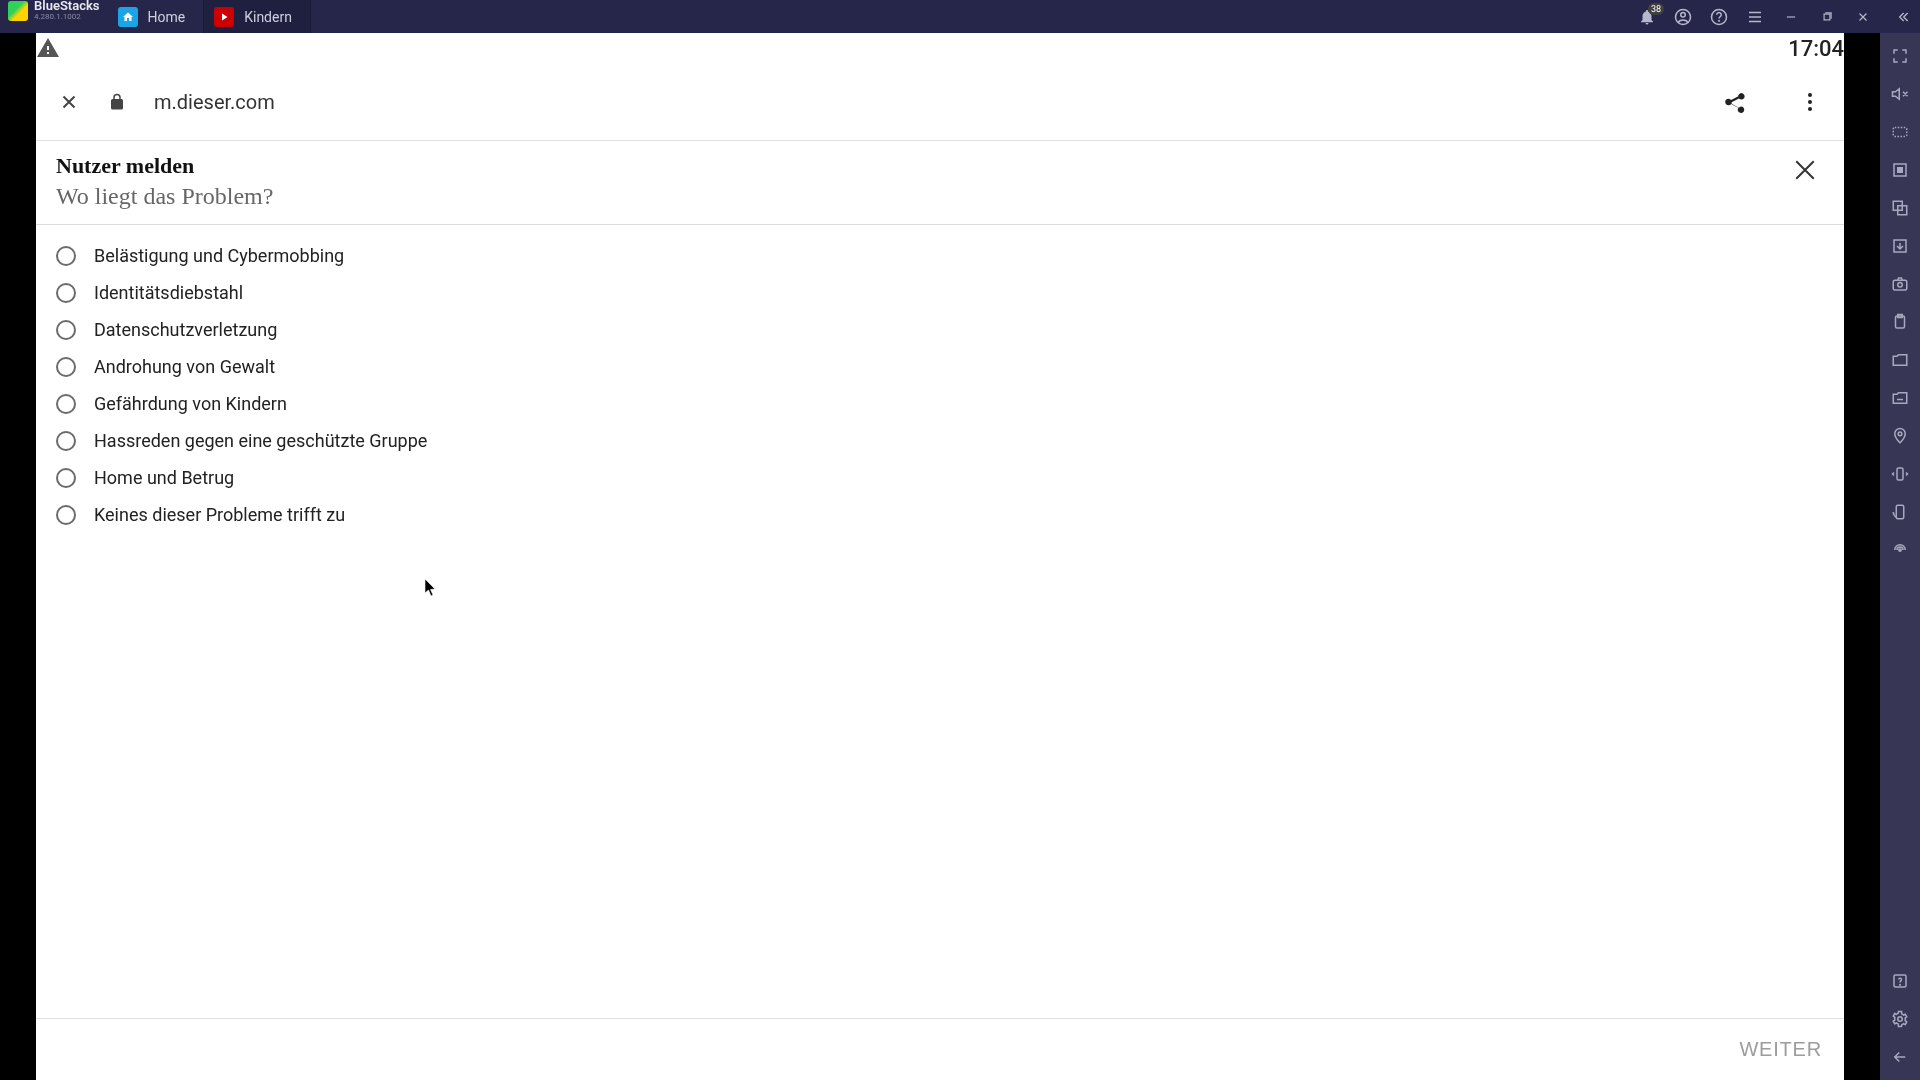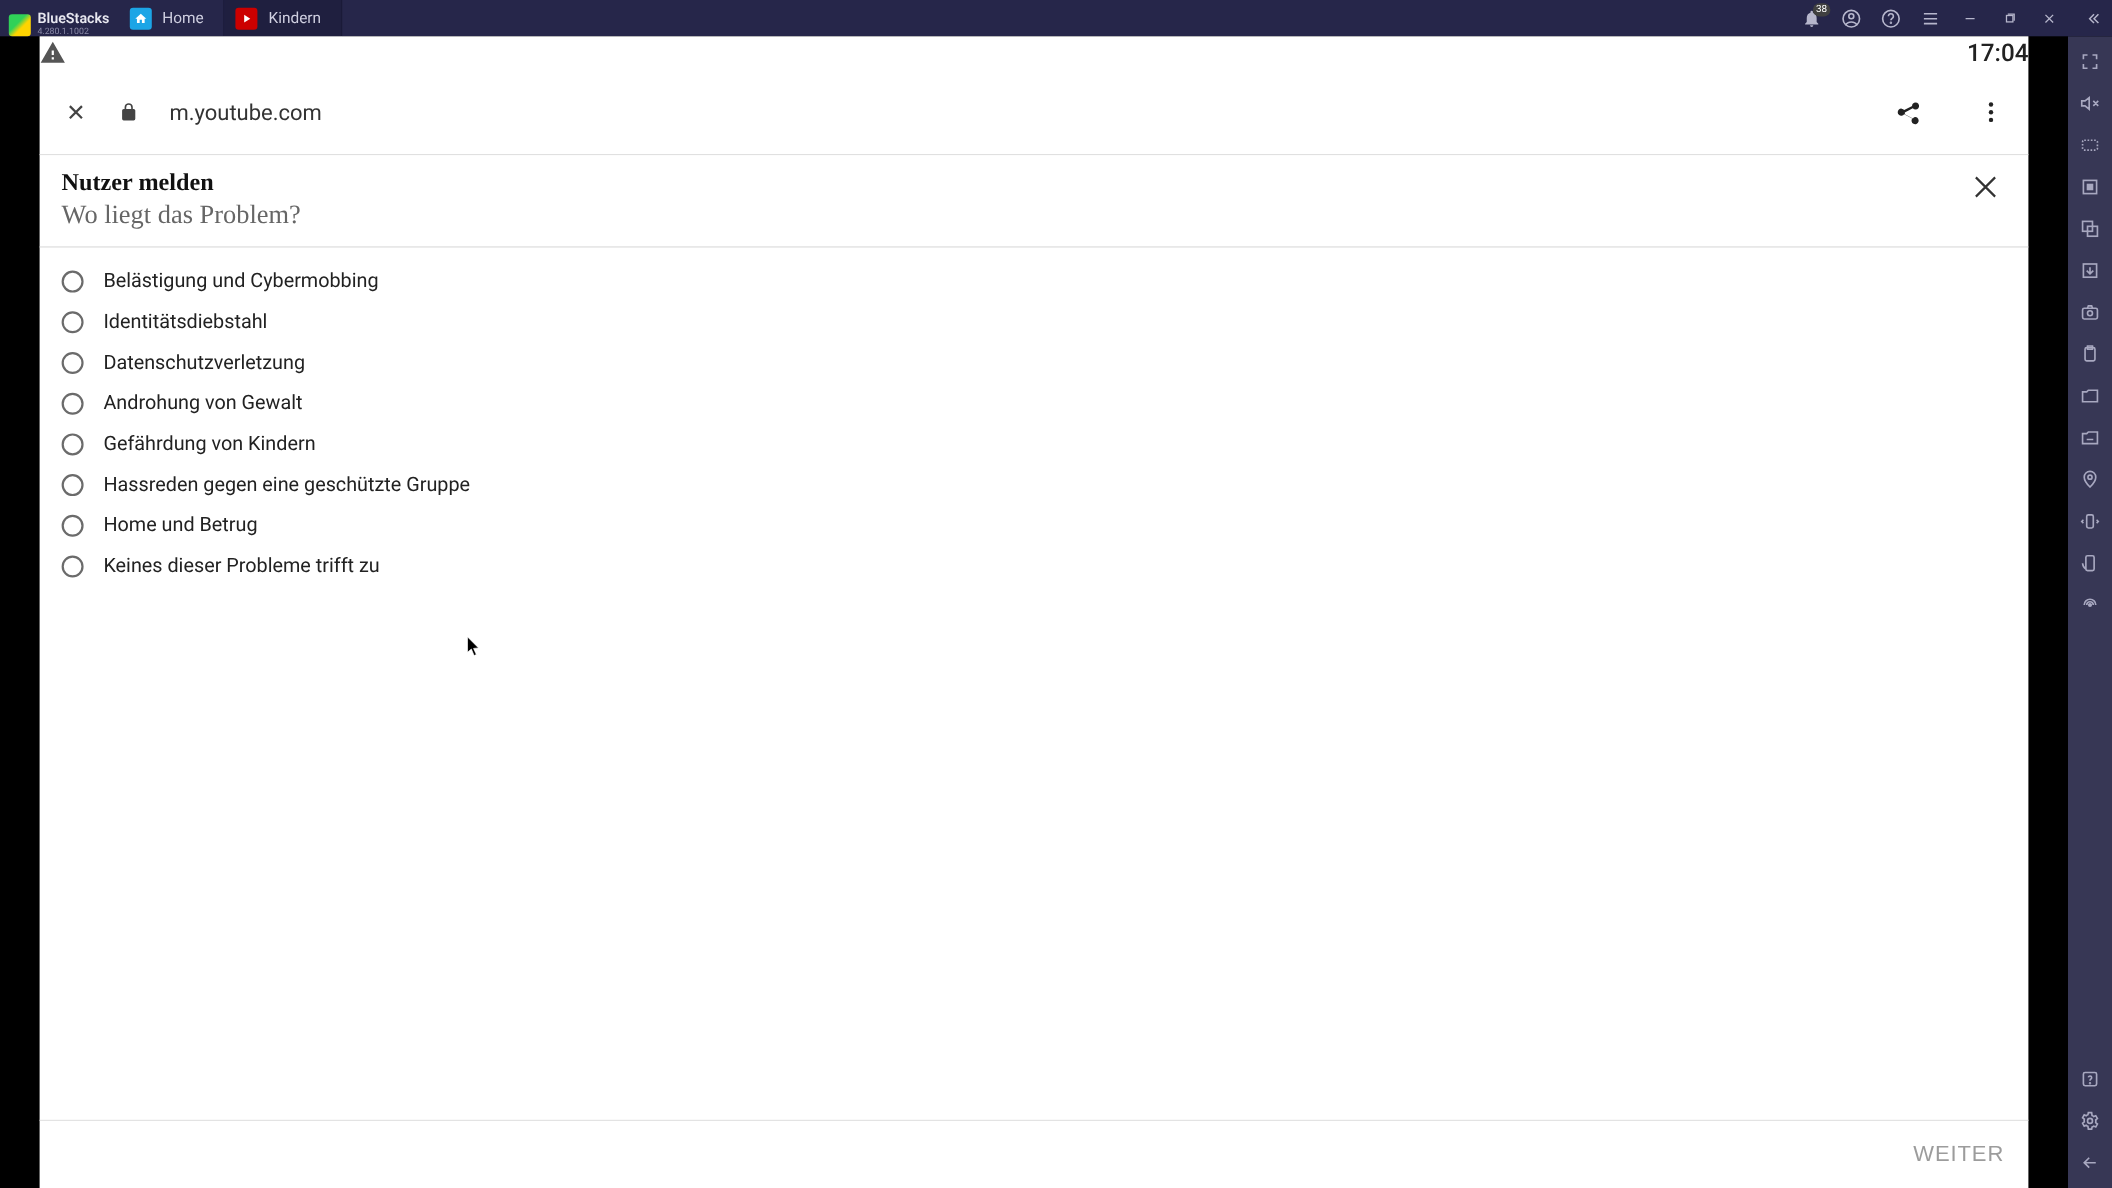--- a/index.html
+++ b/index.html
@@ -2,21 +2,21 @@
 <html><head>
 <meta charset="utf-8">
 <style>
   * { margin: 0; padding: 0; box-sizing: border-box; }
   html, body { width: 1920px; height: 1080px; overflow: hidden; font-family: Roboto, Arial, sans-serif; background: #000; }
 
   .bluestacks-titlebar {
     height: 33px;
     background: #26264a;
     display: flex;
-    align-items: flex-end;
+    align-items: flex-start;
     color: #c8c8d8;
     position: relative;
   }
   .bs-logo {
     display: flex;
     align-items: center;
     padding: 0 8px;
     gap: 6px;
   }
   .bs-logo-icon {
@@ -288,21 +288,21 @@
         <span class="bb-close">
           <svg width="22" height="22" viewBox="0 0 24 24" fill="none" stroke="#444" stroke-width="2.2">
               <path d="M6 6l12 12M18 6L6 18"></path>
             </svg>
         </span>
         <span class="bb-lock">
           <svg width="18" height="18" viewBox="0 0 24 24" fill="#444">
               <path d="M18 8h-1V6a5 5 0 0 0-10 0v2H6a2 2 0 0 0-2 2v10a2 2 0 0 0 2 2h12a2 2 0 0 0 2-2V10a2 2 0 0 0-2-2zM9 6a3 3 0 1 1 6 0v2H9V6z"></path>
             </svg>
         </span>
-        <span class="bb-url">m.youtube.com</span>
+        <span class="bb-url">m.dieser.com</span>
         <span class="bb-share">
           <svg width="26" height="26" viewBox="0 0 24 24" fill="#222">
               <path d="M18 16.08a3 3 0 0 0-2.38 1.17L8.91 13.7a3.08 3.08 0 0 0 0-1.4l6.71-3.55A3 3 0 1 0 15 6a3 3 0 0 0 .09.7L8.38 10.25a3 3 0 1 0 0 3.5l6.71 3.55A3 3 0 1 0 18 16.08z"></path>
             </svg>
         </span>
         <span class="bb-more">
           <svg width="24" height="24" viewBox="0 0 24 24" fill="#222">
               <circle cx="12" cy="5" r="2"></circle>
               <circle cx="12" cy="12" r="2"></circle>
               <circle cx="12" cy="19" r="2"></circle>

